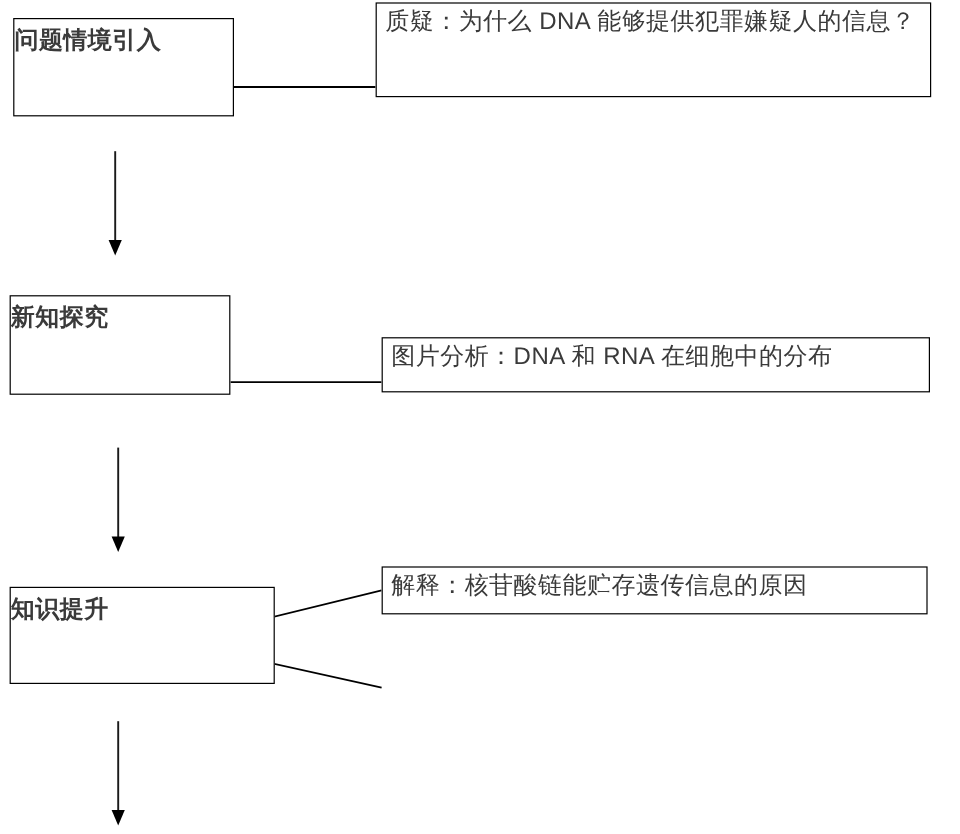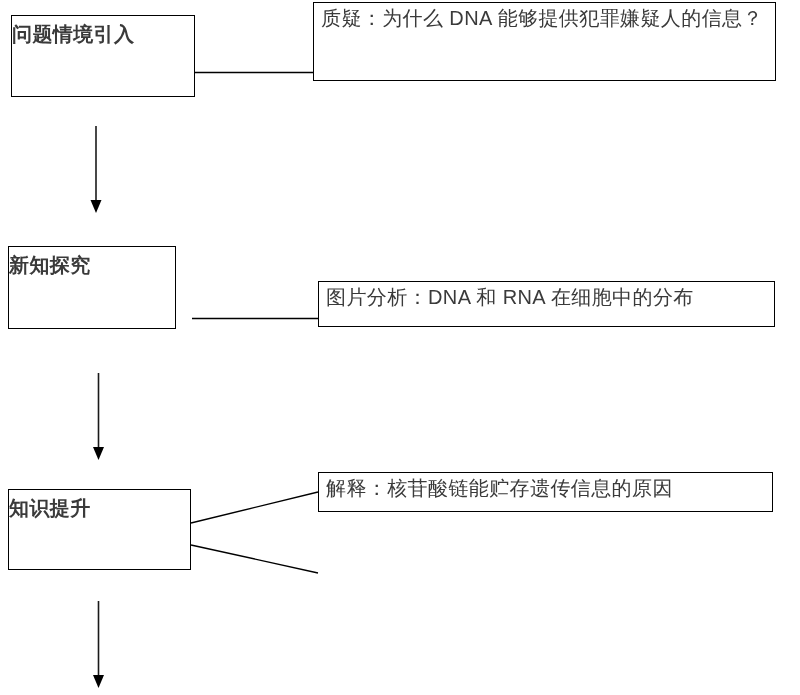--- a/index.html
+++ b/index.html
@@ -31,22 +31,22 @@
   }
   .stage-box {
     padding-top: 9px;
     font-weight: bold;
   }
   .detail-box {
     text-align: left;
     padding: 6px 6px 0 7px;
   }
   #stage1 { left: 11px;  top: 15px;  width: 184px; height: 82px; }
-  #stage2 { left: 8px;   top: 246px; width: 168px; height: 83px; }
-  #stage3 { left: 8px;   top: 489px; width: 183px; height: 81px; }
+  #stage2 { left: 8px;   top: 246px; width: 184px; height: 83px; }
+  #stage3 { left: 8px;   top: 489px; width: 221px; height: 81px; }
   #detail1 { left: 313px; top: 2px;   width: 463px; height: 79px; }
   #detail2 { left: 318px; top: 281px; width: 457px; height: 46px; }
   #detail3 { left: 318px; top: 472px; width: 455px; height: 40px; }
   #detail4 { left: 318px; top: 572px; width: 455px; height: 41px; }
 </style>
 </head>
 <body>
 
 <div class="canvas">
 

